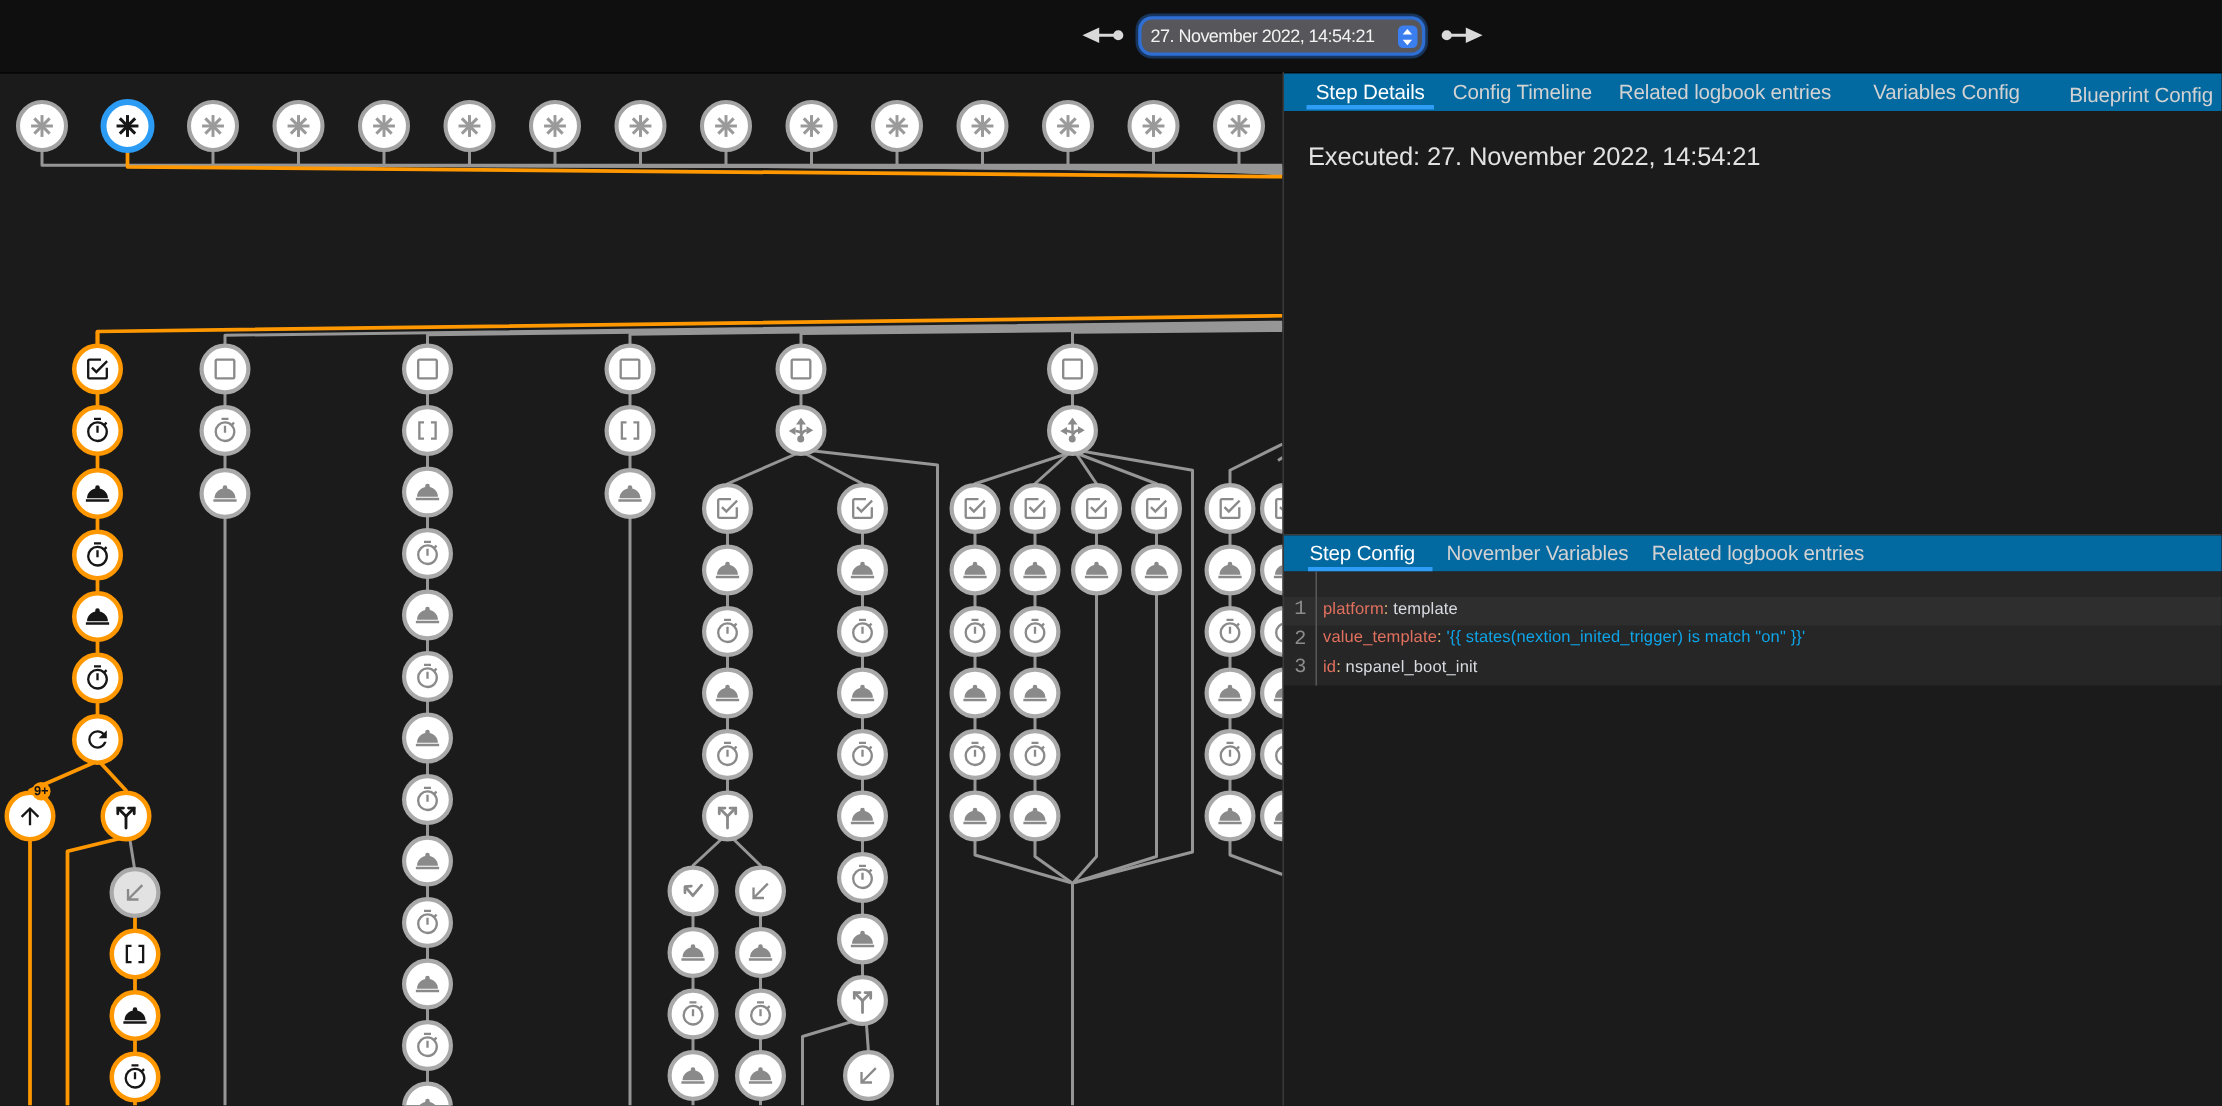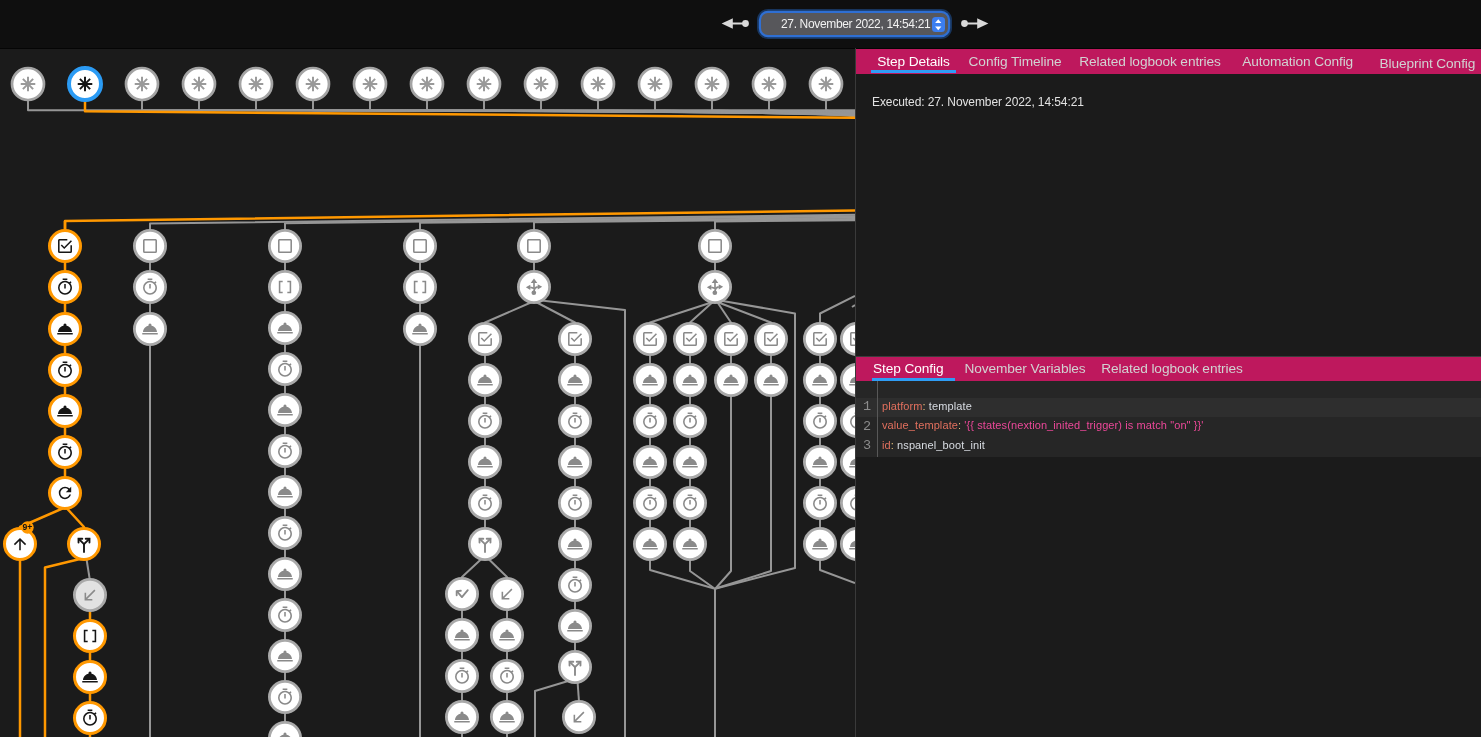--- a/index.html
+++ b/index.html
@@ -1,33 +1,33 @@
 <!DOCTYPE html>
 <html><head><meta charset="utf-8"><style>
 html,body{margin:0;padding:0;width:1481px;height:737px;background:#1b1b1b;overflow:hidden;
  font-family:"Liberation Sans",sans-serif;-webkit-font-smoothing:antialiased;}
 .abs{position:absolute}
 #toolbar{left:0;top:0;width:1481px;height:48px;background:#0f0f0f;border-bottom:1px solid #050505}
 #datesel{left:761px;top:13px;width:187px;height:22px;background:#57575b;border-radius:7px;
  box-shadow:0 0 0 2.2px #2f6fd3,0 0 0 4px rgba(40,115,220,.38);box-sizing:border-box;
- color:#f2f2f2;font-size:12px;line-height:22px;text-align:left;padding-left:20px;white-space:nowrap;letter-spacing:-0.35px}
+ color:#f2f2f2;font-size:12px;line-height:22px;text-align:left;padding-left:6px;white-space:nowrap;letter-spacing:-0.35px}
 #selbtn{left:932px;top:16.5px;width:12.5px;height:15.5px;background:#3b7ef0;border-radius:3.5px}
 #dividerv{left:855px;top:48px;width:1px;height:689px;background:#3a3a3a}
-.tabbar{background:#be185d;position:absolute;left:856px;width:625px}
+.tabbar{background:#0369a1;position:absolute;left:856px;width:625px}
 .tabtxt{position:absolute;font-size:13.7px;letter-spacing:-0.1px;color:#d2d2d2;white-space:nowrap;transform:translateX(-50%)}
 .tabtxt.act{color:#fff}
-#exec{left:872px;top:95px;font-size:12px;letter-spacing:-0.1px;color:#e2e2e2}
+#exec{left:872px;top:95px;font-size:17px;letter-spacing:-0.1px;color:#e2e2e2}
 #hdiv{left:856px;top:356px;width:625px;height:1px;background:#3c3c3c}
 #code{left:856px;top:381px;width:625px;height:76px;background:#262626;
  font-family:"Liberation Mono",monospace;font-size:14px}
 #activeline{left:856px;top:397.5px;width:625px;height:19px;background:#2e2e2e}
 #gutsep{left:876.5px;top:381px;width:1px;height:75.5px;background:#585858}
 .lno{position:absolute;width:16px;text-align:right;color:#8c8c8c;font-family:"Liberation Mono",monospace;font-size:13.5px}
 .cl{position:absolute;left:882px;white-space:pre;font-family:Liberation Sans, sans-serif;font-size:11px;letter-spacing:0.1px;color:#d8dce2}
-.k{color:#e2705e} .c{color:#e5c07b} .s{color:#ec4899}
+.k{color:#e2705e} .c{color:#e5c07b} .s{color:#0ea5e9}
 .arrow{stroke:#d9d9d9;stroke-width:2;fill:#d9d9d9}
 </style></head><body>
 <div class="abs" id="toolbar"></div>
 <svg class="abs" style="left:718px;top:14px" width="280" height="20" viewBox="0 0 280 20">
  <g class="arrow">
       <circle cx="27.5" cy="9.5" r="2.4"></circle>
       <line x1="27.5" y1="9.5" x2="11" y2="9.5"></line>
       <path d="M13.8,5.9 L6.0,9.5 L13.8,13.1 Z"></path>
     </g>
  <g class="arrow">
@@ -643,21 +643,21 @@
     <circle cx="857" cy="544" r="15.6" fill="#ffffff" stroke="#a9a9a9" stroke-width="2.8"></circle>
     <g transform="translate(847.70,534.70) scale(0.7750)" fill="#8a8a8a">
       <path d="M12,5A2,2 0 0,1 14,7C14,7.24 13.96,7.47 13.88,7.69C17.95,8.5 21,11.91 21,16H3C3,11.91 6.05,8.5 10.12,7.69C10.04,7.47 10,7.24 10,7A2,2 0 0,1 12,5M22,19H2V17H22V19Z"></path>
     </g>
   </svg>
 <div class="abs" id="dividerv"></div>
 <div class="tabbar" style="top:49px;height:25px">
  <div class="tabtxt act" style="left:57.5px;top:4.5px">Step Details</div>
  <div class="tabtxt" style="left:159px;top:4.5px">Config Timeline</div>
  <div class="tabtxt" style="left:294px;top:4.5px">Related logbook entries</div>
- <div class="tabtxt" style="left:441.7px;top:4.5px">Automation Config</div>
+ <div class="tabtxt" style="left:441.7px;top:4.5px">Variables Config</div>
  <div class="tabtxt" style="left:571.4px;top:7px">Blueprint Config</div>
  <div style="position:absolute;left:15px;top:20.5px;width:85px;height:3px;background:#2f9df5"></div>
 </div>
 <div class="abs" id="exec">Executed: 27. November 2022, 14:54:21</div>
 <div class="abs" id="hdiv"></div>
 <div class="tabbar" style="top:357px;height:24px">
  <div class="tabtxt act" style="left:52.2px;top:4px">Step Config</div>
  <div class="tabtxt" style="left:169px;top:4px">November Variables</div>
  <div class="tabtxt" style="left:316px;top:4px">Related logbook entries</div>
  <div style="position:absolute;left:16px;top:21px;width:83px;height:3px;background:#2f9df5"></div>

